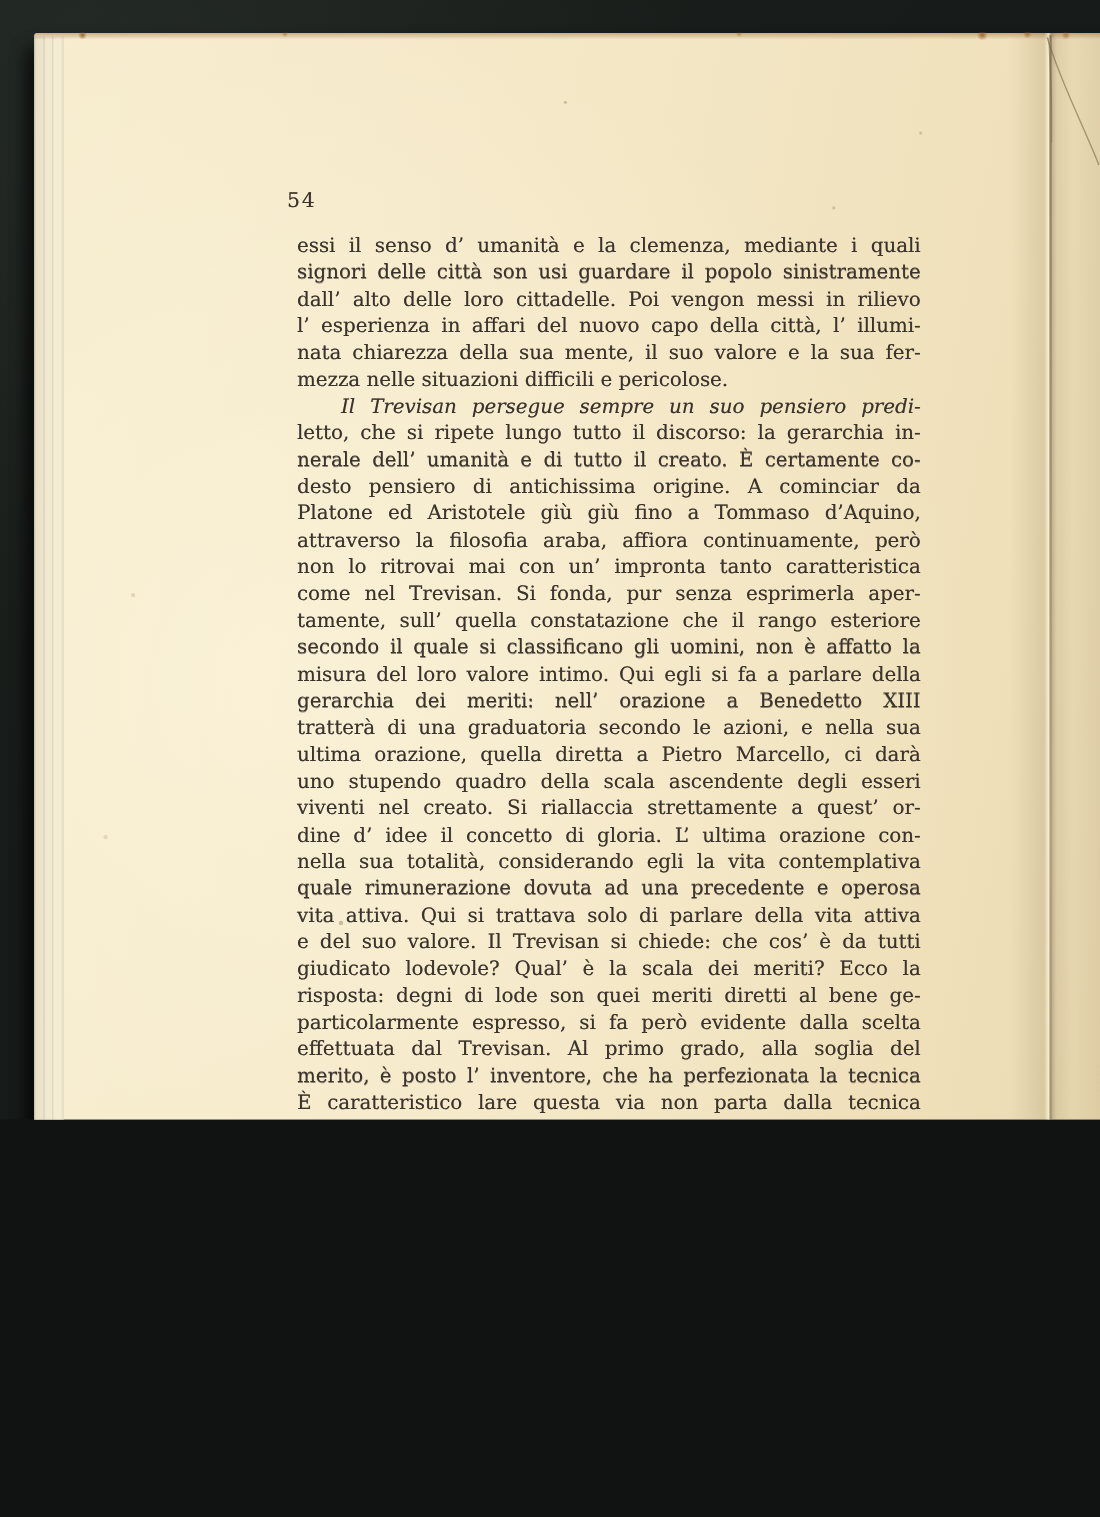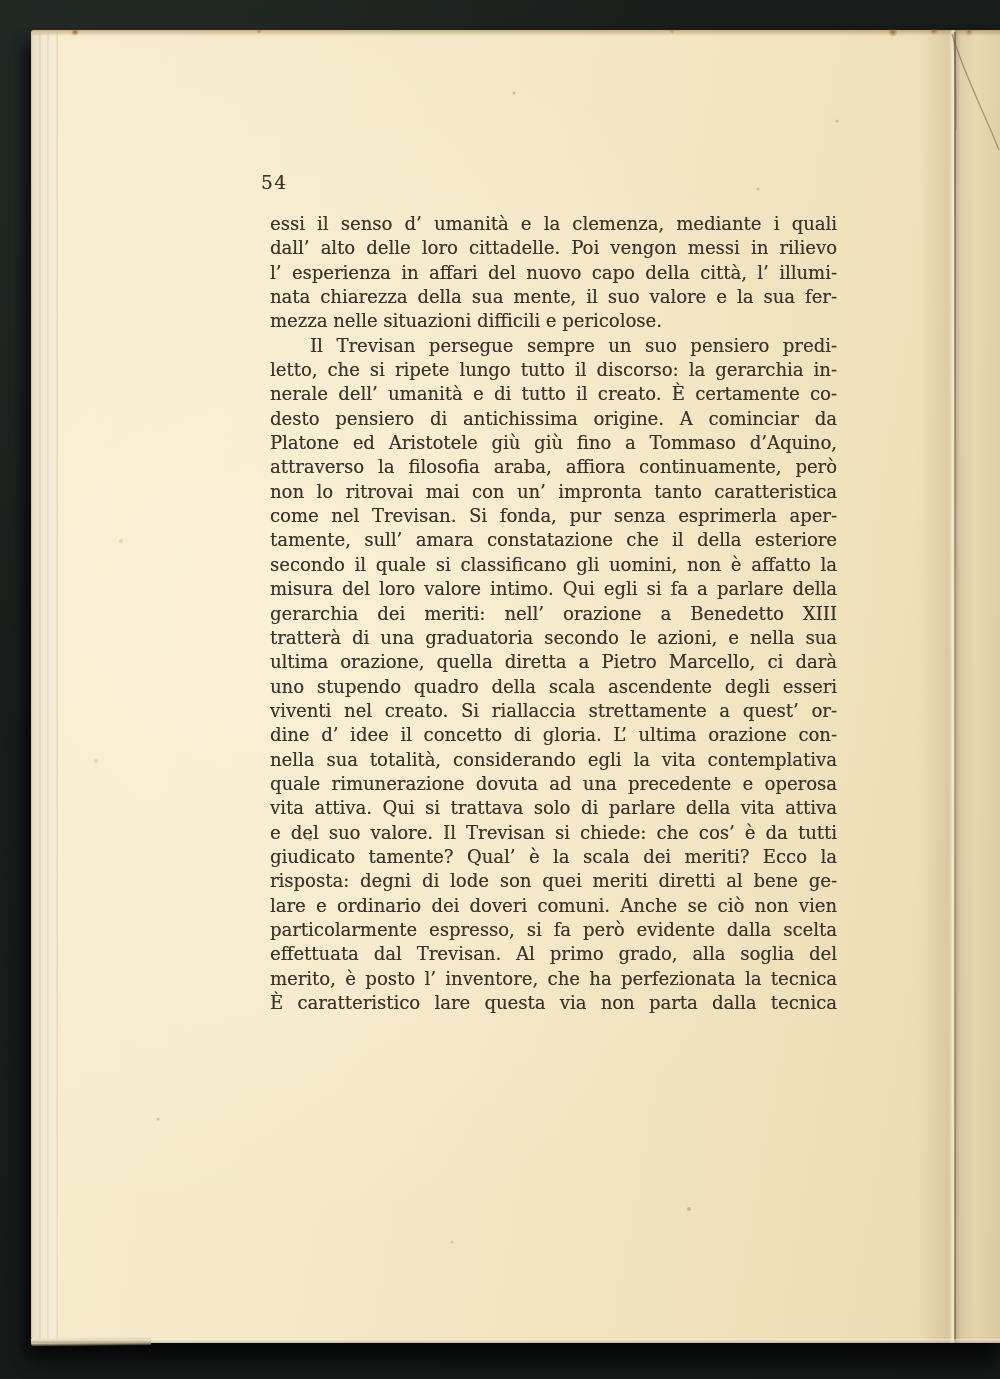--- a/index.html
+++ b/index.html
@@ -1,17 +1,17 @@
 <!DOCTYPE html>
 <html><head>
 <meta charset="utf-8">
 <style>
   html,body{margin:0;padding:0;background:#101311;}
   #frame{
-    position:relative;width:1000px;height:1379px;overflow:hidden;
+    position:relative;width:1000px;height:1018px;overflow:hidden;
     background:
       radial-gradient(circle at 12% 8%, rgba(60,70,64,.25), rgba(0,0,0,0) 40%),
       linear-gradient(135deg,#1c211e 0%,#171b19 45%,#141816 100%);
     font-family:"DejaVu Serif", serif;
   }
   .page{
     position:absolute;left:31px;top:30px;width:969px;height:1313px;
     background:
       radial-gradient(ellipse at 25% 45%, rgba(255,250,230,.45), rgba(255,250,230,0) 60%),
       linear-gradient(100deg,#f7edcf 0%,#f4e7c6 45%,#efe0ba 80%,#e9d9b0 100%);
@@ -67,21 +67,21 @@
   .content{
     position:absolute;left:270px;top:212px;width:567px;
     font-size:18px;color:#3a332b;
     text-shadow:.2px .2px .3px rgba(58,49,40,.55);
   }
   .line{
     height:24.35px;line-height:24.35px;
     text-align:justify;text-align-last:justify;
   }
   .line.flush{text-align-last:left;}
-  .line.indent{text-indent:40px;}
+  .line.indent{text-indent:40px;font-style:italic;}
   .it{font-style:italic;}
   .speckles{
     position:absolute;left:0;top:0;width:2px;height:2px;border-radius:50%;
     box-shadow:
       368px 713px 0 1px rgba(98,66,30,.35),
       309px 838px 0 1px rgba(98,66,30,.3),
       513px 92px 0 .5px rgba(98,66,30,.25),
       757px 188px 0 .5px rgba(98,66,30,.22),
       688px 1208px 0 1px rgba(98,66,30,.28),
       157px 1118px 0 .5px rgba(98,66,30,.25),
@@ -105,47 +105,47 @@
   <div class="gutter-shade"></div>
   <div class="fold-line"></div>
   <div class="bottom-rim"></div>
   <svg class="thread-svg" width="1000" height="400" viewBox="0 0 1000 400">
     <path d="M952,34 C963,72 984,112 999,150" fill="none" stroke="rgba(115,92,60,.55)" stroke-width="1.3"></path>
     <path d="M953,34 C955,60 957,90 956,130" fill="none" stroke="rgba(115,92,60,.35)" stroke-width="1"></path>
   </svg>
   <div class="page-number">54</div>
   <div class="content">
       <div class="line"><span>essi il senso d’ umanità e la clemenza, mediante i quali</span></div>
+      <div class="line"><span>signori delle città son usi guardare il popolo sinistramente</span></div>
       <div class="line"><span>dall’ alto delle loro cittadelle. Poi vengon messi in rilievo</span></div>
       <div class="line"><span>l’ esperienza in affari del nuovo capo della città, l’ illumi-</span></div>
       <div class="line"><span>nata chiarezza della sua mente, il suo valore e la sua fer-</span></div>
       <div class="line flush"><span>mezza nelle situazioni difficili e pericolose.</span></div>
       <div class="line indent"><span>Il Trevisan persegue sempre un suo pensiero predi-</span></div>
       <div class="line"><span>letto, che si ripete lungo tutto il discorso: la gerarchia in-</span></div>
       <div class="line"><span>nerale dell’ umanità e di tutto il creato. È certamente co-</span></div>
       <div class="line"><span>desto pensiero di antichissima origine. A cominciar da</span></div>
       <div class="line"><span>Platone ed Aristotele giù giù fino a Tommaso d’Aquino,</span></div>
       <div class="line"><span>attraverso la filosofia araba, affiora continuamente, però</span></div>
       <div class="line"><span>non lo ritrovai mai con un’ impronta tanto caratteristica</span></div>
       <div class="line"><span>come nel Trevisan. Si fonda, pur senza esprimerla aper-</span></div>
-      <div class="line"><span>tamente, sull’ amara constatazione che il della esteriore</span></div>
+      <div class="line"><span>tamente, sull’ quella constatazione che il rango esteriore</span></div>
       <div class="line"><span>secondo il quale si classificano gli uomini, non è affatto la</span></div>
       <div class="line"><span>misura del loro valore intimo. Qui egli si fa a parlare della</span></div>
       <div class="line"><span>gerarchia dei meriti: nell’ orazione a Benedetto XIII</span></div>
       <div class="line"><span>tratterà di una graduatoria secondo le azioni, e nella sua</span></div>
       <div class="line"><span>ultima orazione, quella diretta a Pietro Marcello, ci darà</span></div>
       <div class="line"><span>uno stupendo quadro della scala ascendente degli esseri</span></div>
       <div class="line"><span>viventi nel creato. Si riallaccia strettamente a quest’ or-</span></div>
       <div class="line"><span>dine d’ idee il concetto di gloria. L’ ultima orazione con-</span></div>
       <div class="line"><span>nella sua totalità, considerando egli la vita contemplativa</span></div>
       <div class="line"><span>quale rimunerazione dovuta ad una precedente e operosa</span></div>
       <div class="line"><span>vita attiva. Qui si trattava solo di parlare della vita attiva</span></div>
       <div class="line"><span>e del suo valore. Il Trevisan si chiede: che cos’ è da tutti</span></div>
-      <div class="line"><span>giudicato tamente? Qual’ è la scala dei meriti? Ecco la</span></div>
+      <div class="line"><span>giudicato lodevole? Qual’ è la scala dei meriti? Ecco la</span></div>
       <div class="line"><span>risposta: degni di lode son quei meriti diretti al bene ge-</span></div>
-      <div class="line"><span>lare e ordinario dei doveri comuni. Anche se ciò non vien</span></div>
       <div class="line"><span>particolarmente espresso, si fa però evidente dalla scelta</span></div>
       <div class="line"><span>effettuata dal Trevisan. Al primo grado, alla soglia del</span></div>
       <div class="line"><span>merito, è posto l’ inventore, che ha perfezionata la tecnica</span></div>
       <div class="line"><span>È caratteristico lare questa via non parta dalla tecnica</span></div>
     </div>
   <div class="speckles"></div>
 </div>
 
 </body></html>

